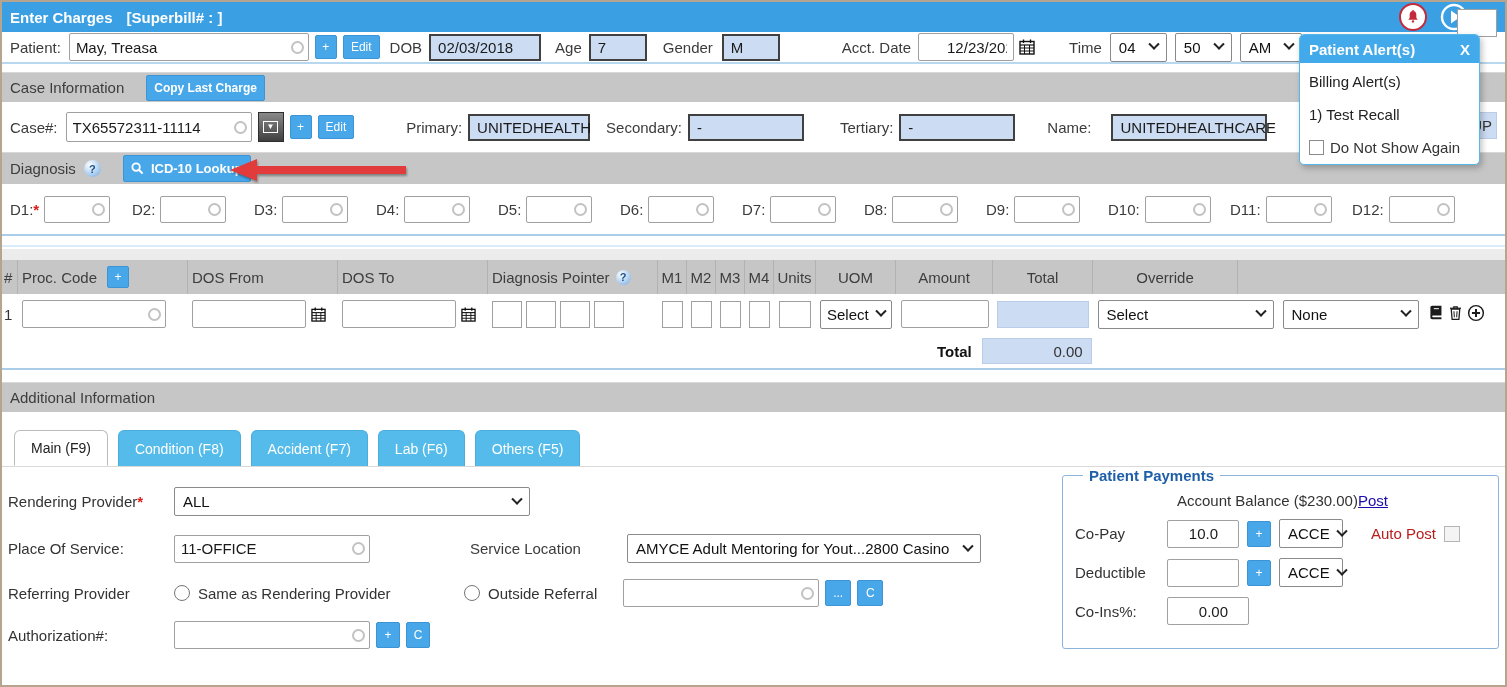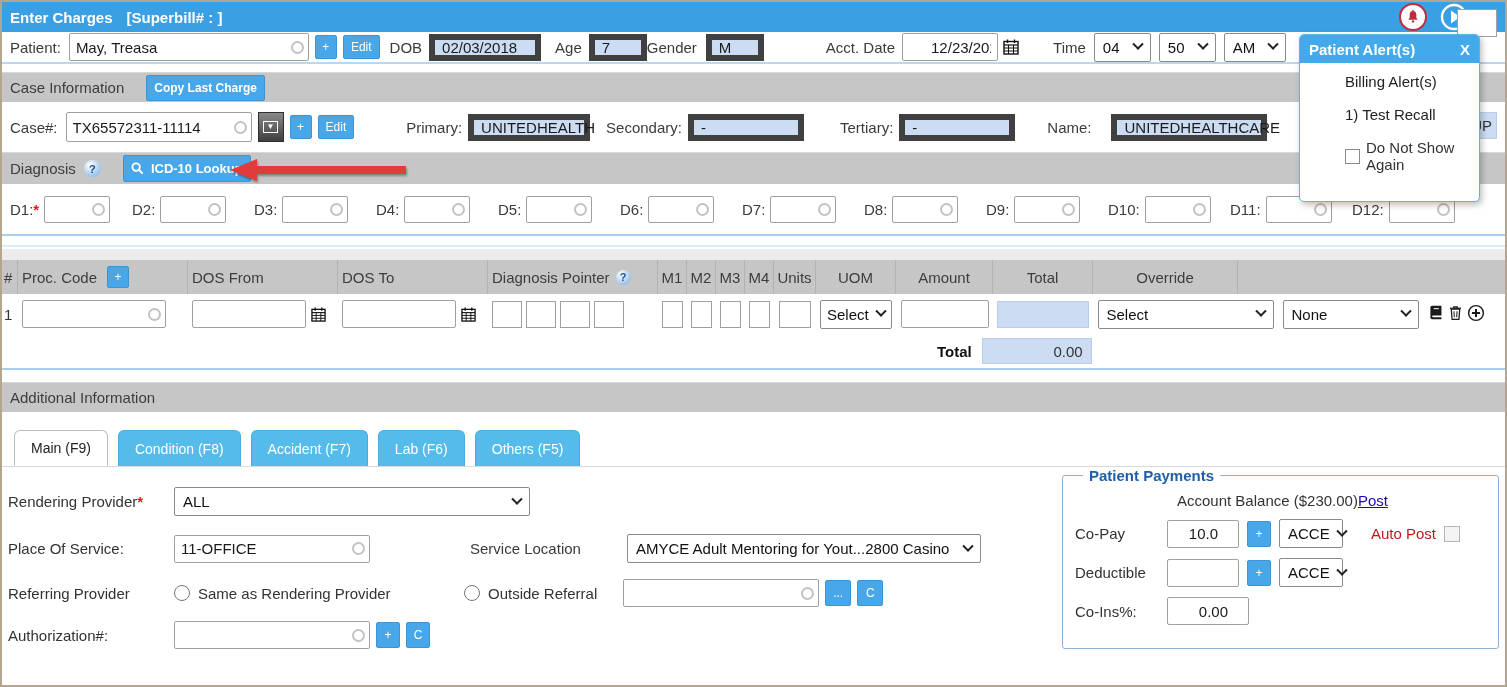--- a/index.html
+++ b/index.html
@@ -18,21 +18,21 @@
   .bell-wrap { width:28px; height:28px; border-radius:50%; background:#fff; border:2px solid #c32b3a; display:flex; align-items:center; justify-content:center; }
   .play-wrap { width:30px; height:30px; display:flex; align-items:center; justify-content:center; }
 
   .frow { display:flex; align-items:center; background:#fff; }
   .patient-row { height:32px; border-bottom:2px solid #b8d8f0; }
   .lbl { color:#3b3b3b; white-space:nowrap; }
   input, .ro-field { font-family:"Liberation Sans",sans-serif; font-size:15px; color:#1a1a1a; }
   .inp { border:1px solid #a0a0a0; background:#fff; height:28px; padding:0 20px 0 6px; border-radius:2px; }
   .inp-wrap { position:relative; display:inline-flex; align-items:center; }
   .circle-ico { position:absolute; right:5px; width:13px; height:13px; border:2px solid #c2c2c2; border-radius:50%; background:#fff; }
-  .ro-field { background:#ccdcf3; border:6px solid #404040; height:27px; display:flex; align-items:center; padding:0 7px; }
+  .ro-field { background:#ccdcf3; border:2px solid #404040; height:27px; display:flex; align-items:center; padding:0 7px; }
   .btn-blue {
     background:#47a7e9; color:#fff; border:1px solid #3c94d4; font-size:12px;
     height:24px; min-width:22px; display:inline-flex; align-items:center; justify-content:center;
     padding:0 7px; cursor:pointer; border-radius:2px; font-family:"Liberation Sans",sans-serif;
   }
   .sel { border:1px solid #8a8a8a; background:#fff; height:29px; display:inline-flex; align-items:center; justify-content:space-between; padding:0 8px; border-radius:2px; color:#111; }
   .chev { width:8px; height:8px; border-right:2px solid #222; border-bottom:2px solid #222; transform:rotate(45deg) translate(-2px,-2px); margin-left:8px; flex:none; }
   .cal-btn { margin-left:5px; display:inline-flex; }
 
   .section-bar { background:#c6c6c6; height:30px; display:flex; align-items:center; padding:0 8px; color:#3d3d3d; border-top:1px solid #d8d8d8; }
@@ -88,21 +88,21 @@
   .pp-lbl { width:92px; }
   .pp-inp { width:72px; height:28px; text-align:right; }
   .plus-sm { width:24px; height:26px; margin-left:8px; }
   .pp-sel { width:64px; height:29px; margin-left:8px; }
   .autopost { color:#b91c1c; margin-left:28px; }
   .cb { width:16px; height:16px; border:1px solid #b5b5b5; background:#f4f4f4; margin-left:8px; }
   .link { color:#1a0dab; text-decoration:underline; cursor:pointer; }
 
   .alert-pop { position:absolute; left:1297px; top:32px; width:181px; background:#fff; border:1px solid #56b7ea; border-radius:5px; box-shadow:2px 3px 6px rgba(0,0,0,.25); z-index:50; }
   .alert-pop .ap-head { background:#42a9ea; color:#fff; font-weight:700; height:28px; display:flex; align-items:center; justify-content:space-between; padding:0 9px; border-radius:4px 4px 0 0; }
-  .alert-pop .ap-body { padding:10px 9px 28px;margin-left:36px; }
+  .alert-pop .ap-body { padding:10px 9px 8px; }
   .alert-pop .ap-line { margin-bottom:16px; color:#222; }
   .ap-check { display:flex; align-items:center; gap:6px; }
   .ap-cb { width:15px; height:15px; border:1px solid #8a8a8a; background:#fff; flex:none; }
 
   .up-field { position:absolute; right:8px; top:10px; width:38px; height:27px; background:#ccdcf3; border:1px solid #b9cce8; display:flex; align-items:center; justify-content:flex-end; padding-right:4px; font-weight:400; }
   .hidden-input-tr { position:absolute; right:8px; top:7px; width:40px; height:28px; border:1px solid #a0a0a0; background:#fff; }
 </style>
 </head>
 <body>
 
@@ -131,21 +131,21 @@
   <span class="inp-wrap" style="margin-left:8px">
     <input class="inp" style="width: 240px;" value="May, Treasa">
     <span class="circle-ico"></span>
   </span>
   <button class="btn-blue" style="margin-left:6px;width:22px;padding:0">+</button>
   <button class="btn-blue" style="margin-left:6px">Edit</button>
   <span class="lbl" style="margin-left:10px">DOB</span>
   <span class="ro-field" style="margin-left:7px;width:112px">02/03/2018</span>
   <span class="lbl" style="margin-left:14px">Age</span>
   <span class="ro-field" style="margin-left:7px;width:58px">7</span>
-  <span class="lbl" style="">Gender</span>
+  <span class="lbl" style="margin-left:16px">Gender</span>
   <span class="ro-field" style="margin-left:9px;width:58px">M</span>
   <span class="lbl" style="margin-left:62px">Acct. Date</span>
   <input class="inp" style="margin-left: 7px; width: 96px; padding-right: 6px; padding-left: 28px;" value="12/23/2025">
   <span class="cal-btn">
     <svg width="16" height="16" viewBox="0 0 16 16">
         <rect x="1" y="2.5" width="14" height="12.5" fill="none" stroke="#111" stroke-width="1.4"></rect>
         <line x1="4.5" y1="0.5" x2="4.5" y2="4" stroke="#111" stroke-width="1.4"></line>
         <line x1="11.5" y1="0.5" x2="11.5" y2="4" stroke="#111" stroke-width="1.4"></line>
         <line x1="1" y1="6" x2="15" y2="6" stroke="#111" stroke-width="1.2"></line>
         <line x1="1" y1="9" x2="15" y2="9" stroke="#111" stroke-width="1"></line>

